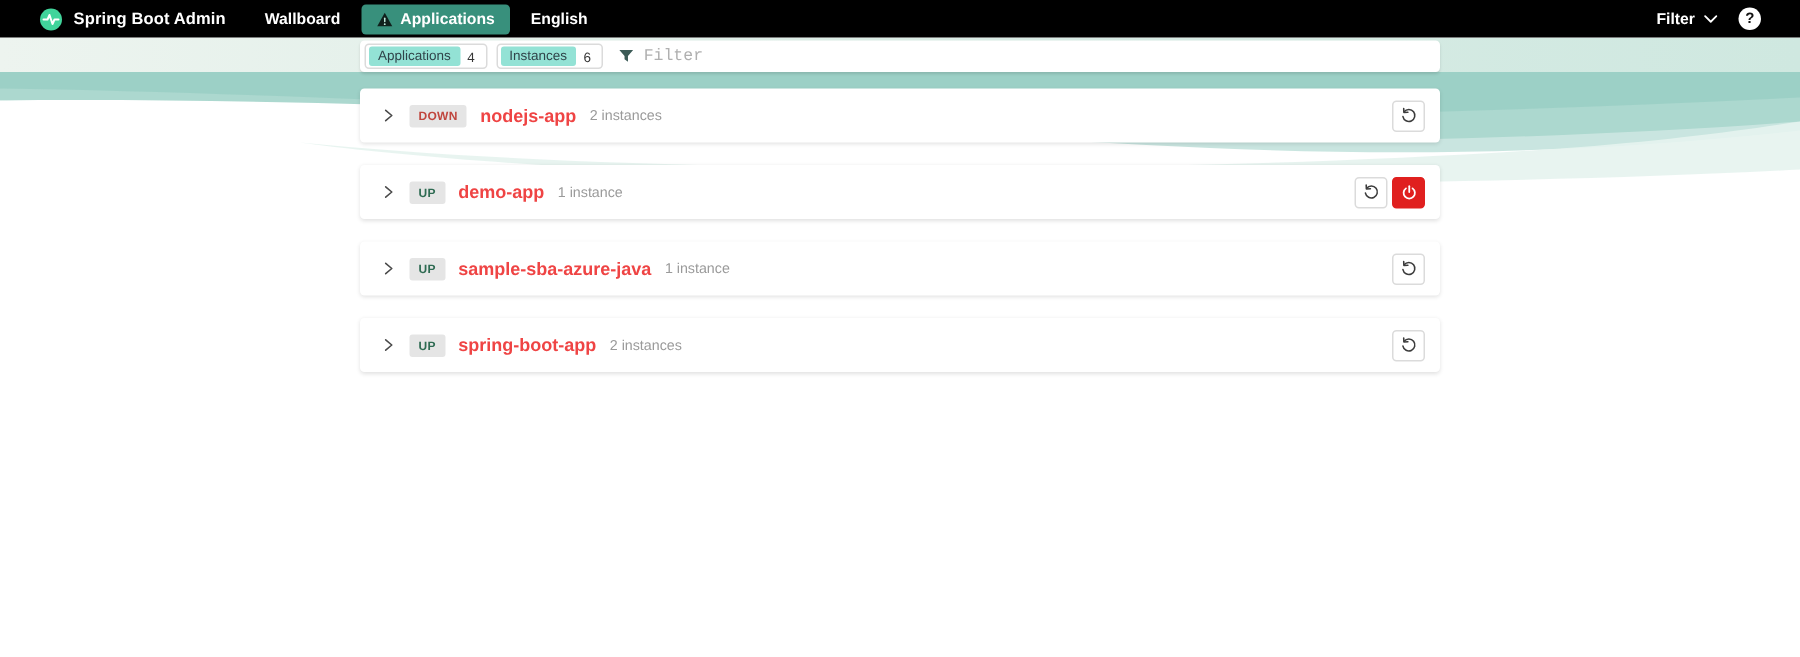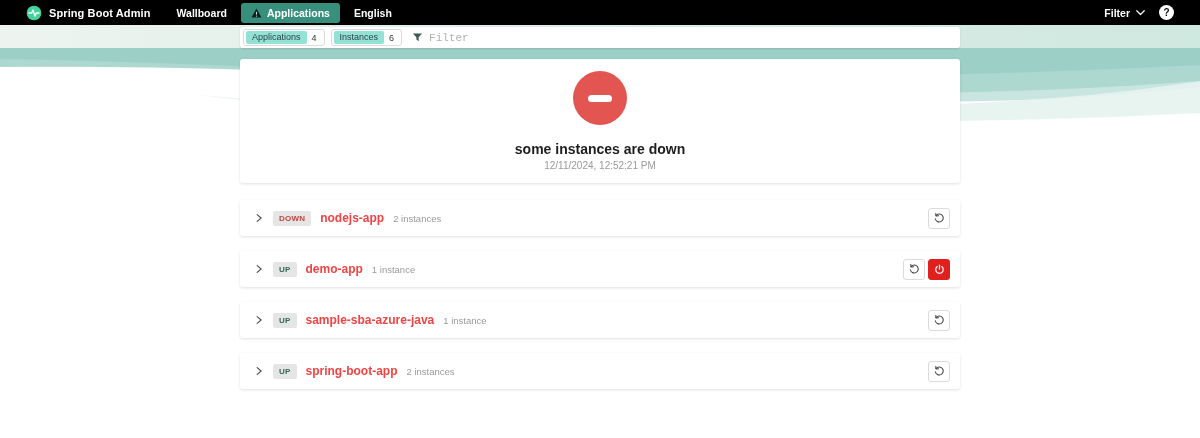--- a/index.html
+++ b/index.html
@@ -170,27 +170,20 @@
     <div class="count-group">
       <span class="count-chip">Instances</span>
       <span class="count-num">6</span>
     </div>
     <svg class="funnel-icon" viewBox="0 0 24 24">
       <path d="M2 3 H22 L14.5 11.5 V20 L9.5 16.5 V11.5 Z" fill="#3c5b57"></path>
     </svg>
     <input class="filter-input" type="text" placeholder="Filter" style="">
   </div>
 
-  <section class="status-card">
-    <div class="status-circle">
-      <div class="status-dash"></div>
-    </div>
-    <div class="status-title">some instances are down</div>
-    <div class="status-time">12/11/2024, 12:52:21 PM</div>
-  </section>
 
   <div id="app-list">
   <div class="app-row">
     <div class="row-left">
       <span class="chev">
         <svg width="10" height="12" viewBox="0 0 16 16">
           <path d="M5 2.5 L11.5 8 L5 13.5" fill="none" stroke="#4a4a4a" stroke-width="1.7" stroke-linecap="round" stroke-linejoin="round"></path>
         </svg>
       </span>
       <span class="badge down">DOWN</span>

